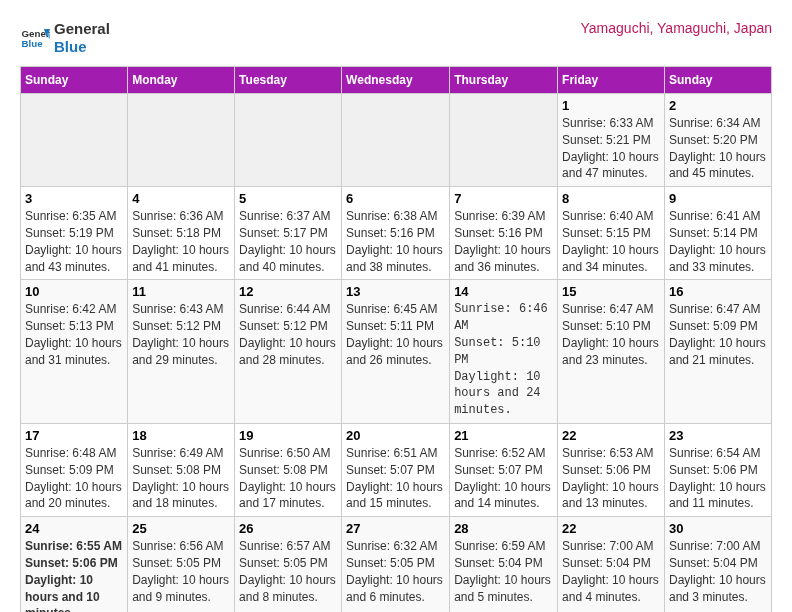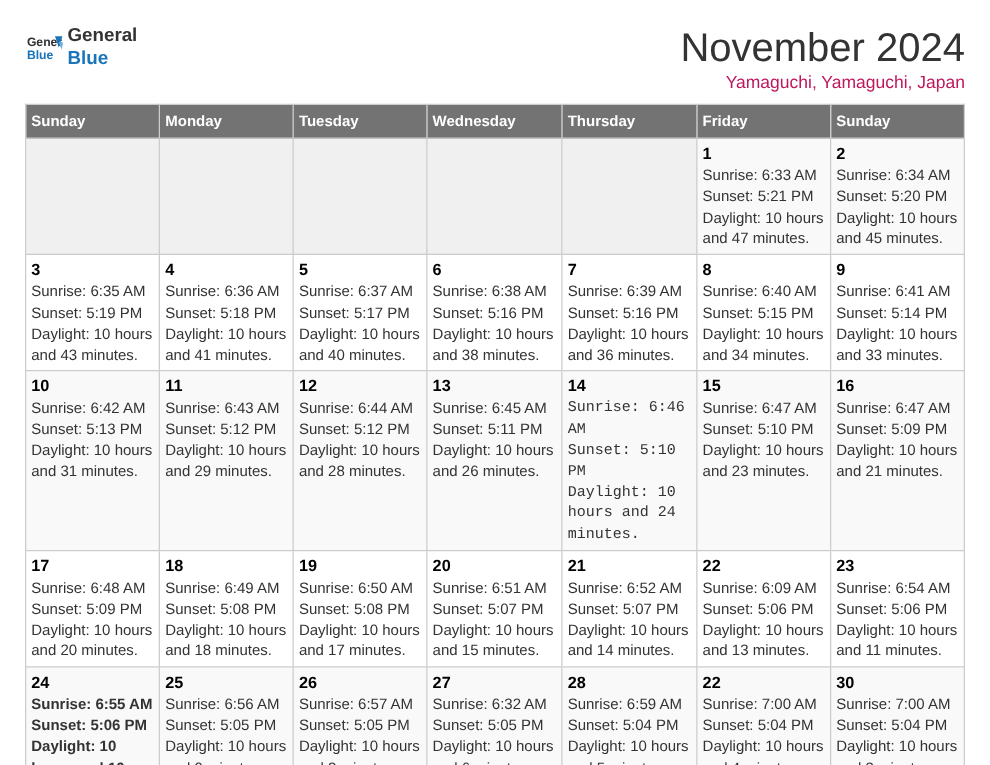--- a/index.html
+++ b/index.html
@@ -43,21 +43,21 @@
     .sub-title {
       font-size: 14px;
       color: #be185d;
     }
     table {
       width: 100%;
       border-collapse: collapse;
       font-size: 11px;
     }
     thead tr th {
-      background-color: #737373;
+      background-color: #a21caf;
       color: #fff;
       padding: 6px 4px;
       text-align: left;
       font-size: 12px;
       font-weight: bold;
       border: 1px solid #ccc;
     }
     tbody tr td {
       border: 1px solid #ccc;
       vertical-align: top;
@@ -96,21 +96,20 @@
       <polygon points="36,14 42,14 39,22" fill="#6ab0e0"></polygon>
     </svg>
     <div>
       <div class="logo-text">
         <div>General</div>
         <div><span>Blue</span></div>
       </div>
     </div>
   </div>
   <div class="title-area">
-    <div class="main-title">November 2024</div>
     <div class="sub-title">Yamaguchi, Yamaguchi, Japan</div>
   </div>
 </div>
 
 <table>
   <thead>
     <tr>
     <th>Sunday</th>
         <th>Monday</th>
         <th>Tuesday</th>
@@ -254,21 +253,21 @@
 Daylight: 10 hours and 15 minutes.</div>
         </td>
         <td>
           <span class="day-number">21</span>
           <div class="day-info" style="white-space: pre-line;">Sunrise: 6:52 AM
 Sunset: 5:07 PM
 Daylight: 10 hours and 14 minutes.</div>
         </td>
         <td>
           <span class="day-number">22</span>
-          <div class="day-info" style="white-space: pre-line;">Sunrise: 6:09 AM
+          <div class="day-info" style="white-space: pre-line;">Sunrise: 6:53 AM
 Sunset: 5:06 PM
 Daylight: 10 hours and 13 minutes.</div>
         </td>
         <td>
           <span class="day-number">23</span>
           <div class="day-info" style="white-space: pre-line;">Sunrise: 6:54 AM
 Sunset: 5:06 PM
 Daylight: 10 hours and 11 minutes.</div>
         </td>
       </tr>

